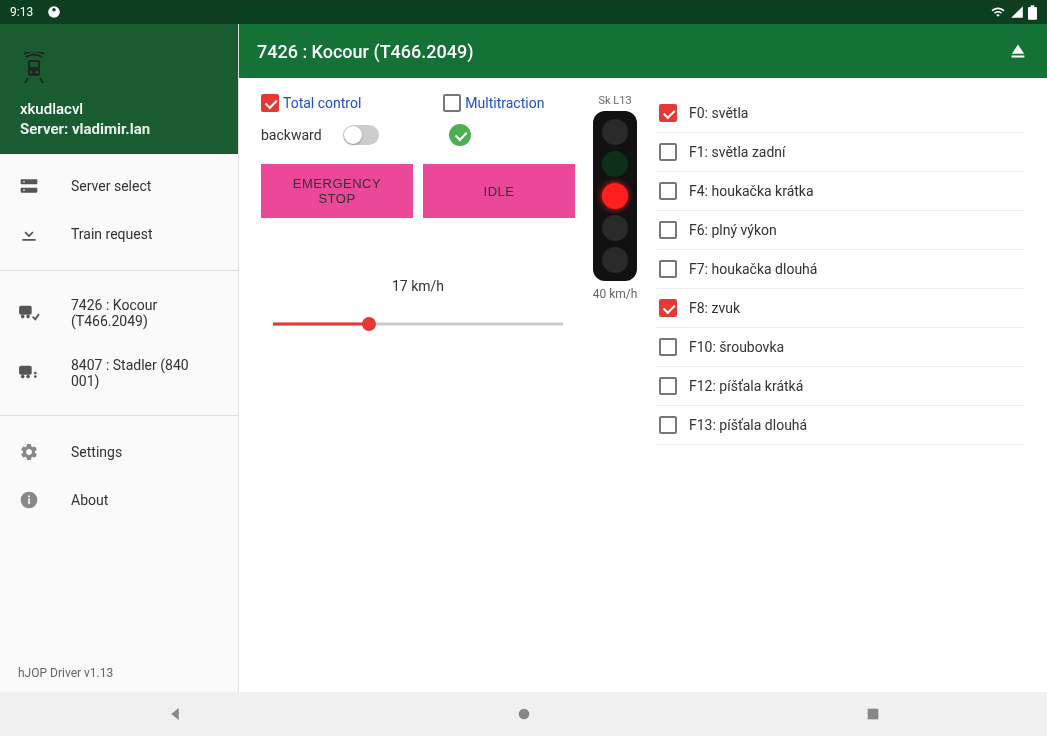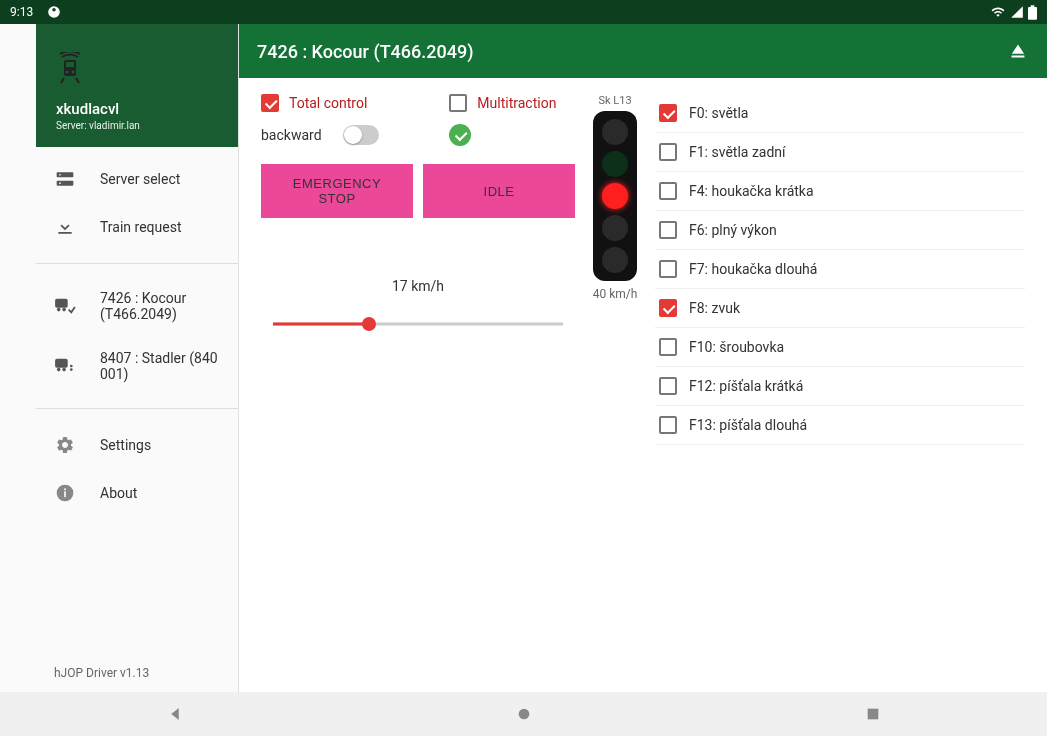--- a/index.html
+++ b/index.html
@@ -28,42 +28,41 @@
   flex: 1;
   display: flex;
   overflow: hidden;
 }
 .sidebar {
   width: 239px;
   background: #fafafa;
   display: flex;
   flex-direction: column;
   border-right: 1px solid #e0e0e0;
-  padding-left: 36px;
 }
 .sidebar-header {
   background: #1f6b3a;
   background: linear-gradient(#1a5c32, #1a5c32);
   padding: 28px 20px 16px 20px;
   color: white;
 }
 .sidebar-header .logo {
   margin-bottom: 16px;
 }
 .sidebar-header .username { font-size: 15px; font-weight: 500; }
-.sidebar-header .servername { font-size: 10px; opacity: 0.9; margin-top: 2px; }
+.sidebar-header .servername { font-size: 15px; opacity: 0.9; margin-top: 2px; font-weight: bold; }
 .nav-section { padding: 8px 0; }
 .nav-item {
   display: flex;
   align-items: center;
   padding: 14px 18px;
   color: #333;
   font-size: 14px;
   cursor: pointer;
-  gap: 24px;
+  gap: 31px;
 }
 .nav-item .icon-slot { width: 22px; display: flex; justify-content: center; }
 .divider { height: 1px; background: #ddd; margin: 4px 0; }
 .sidebar-footer {
   margin-top: auto;
   padding: 12px 18px;
   font-size: 12px;
   color: #666;
 }
 .main {
@@ -90,23 +89,23 @@
 }
 .controls {
   flex: 1;
   display: flex;
   flex-direction: column;
 }
 .row1 { display: flex; align-items: center; gap: 12px; }
 .checkbox {
   display: flex;
   align-items: center;
-  gap: 10px;
+  gap: 4px;
   font-size: 14px;
-  color: #b91c1c;
+  color: #1d4ed8;
   cursor: pointer;
 }
 .cb-box {
   width: 18px; height: 18px;
   border: 2px solid #777;
   border-radius: 2px;
   display: flex; align-items: center; justify-content: center;
 }
 .cb-box.checked {
   background: #e53935;

